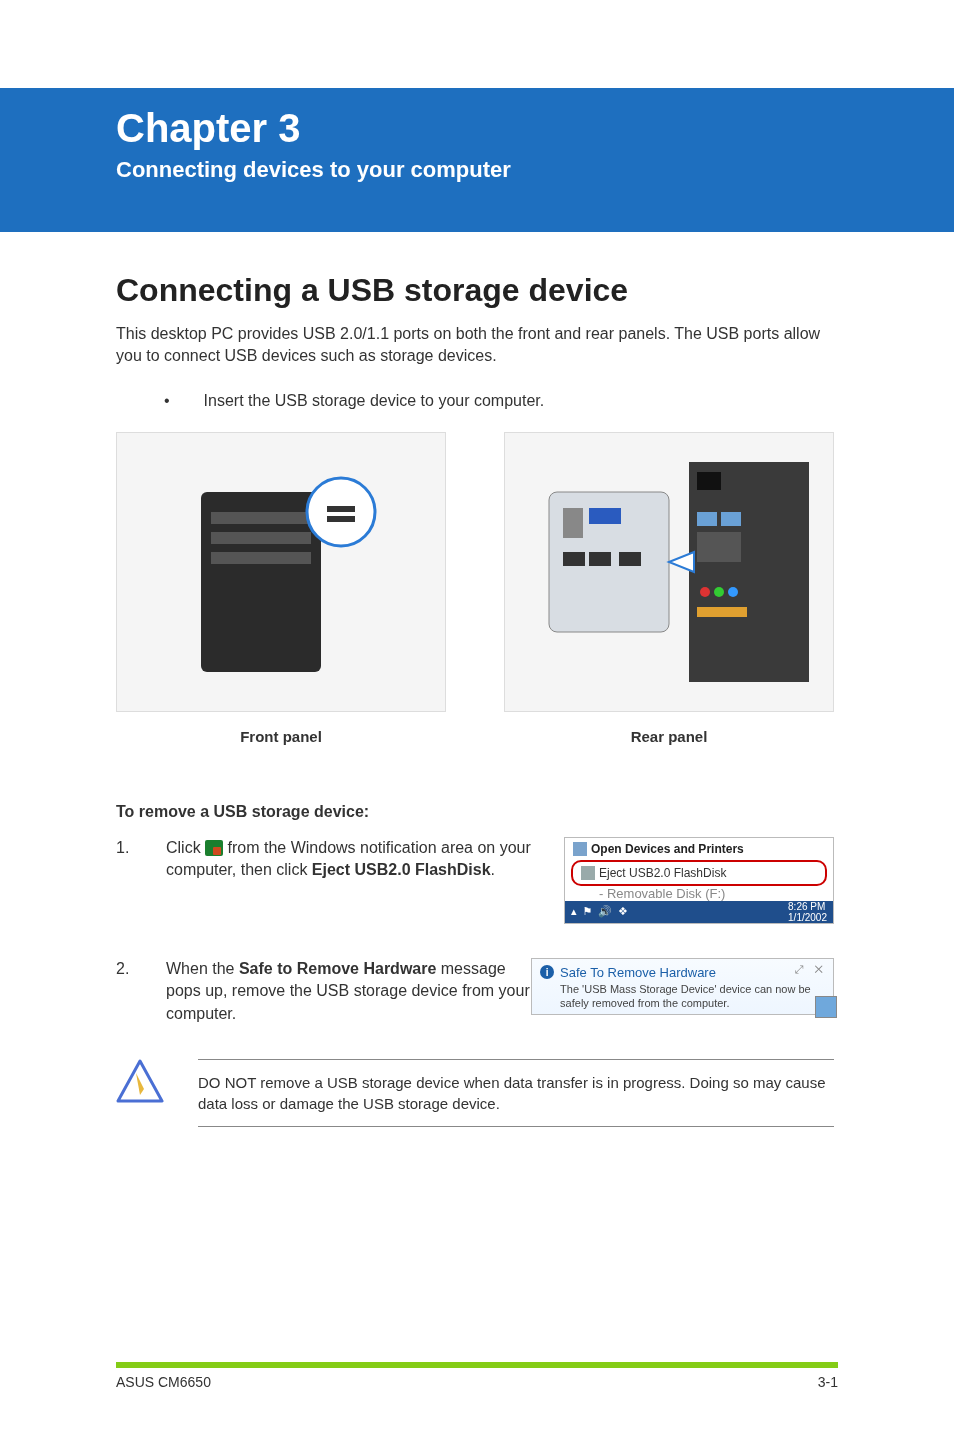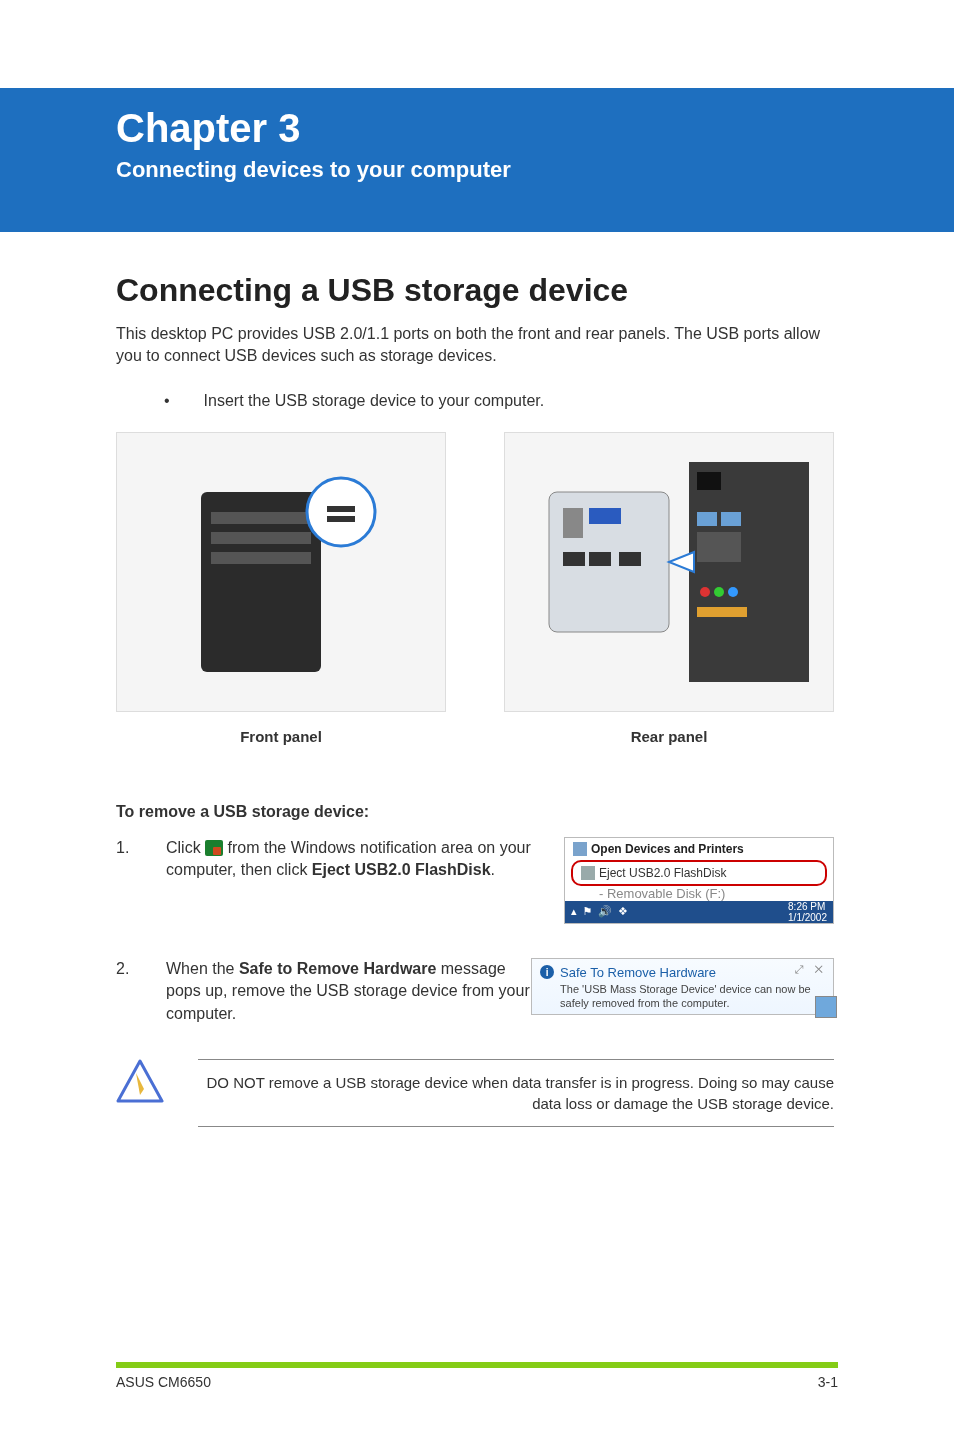--- a/index.html
+++ b/index.html
@@ -151,21 +151,20 @@
     position:absolute; right:-4px; bottom:-4px;
     width:22px; height:22px; background:#6fa8dc; border:1px solid #888;
   }
   .ss2-close { position:absolute; right:6px; top:4px; color:#888; font-size:11px; letter-spacing:4px; }
 
   .warning-block {
     display:flex;
     align-items:flex-start;
     gap: 34px;
     margin-top: 8px;
-    text-align: right;
   }
   .warning-icon {
     width: 48px; height: 44px;
     display:flex; align-items:center; justify-content:center;
   }
   .warning-text-wrap { flex:1; border-top:1px solid #888; border-bottom:1px solid #888; padding: 12px 0; }
   .warning-text { font-size: 15px; line-height:1.4; }
 
   .footer {
     position: absolute;

